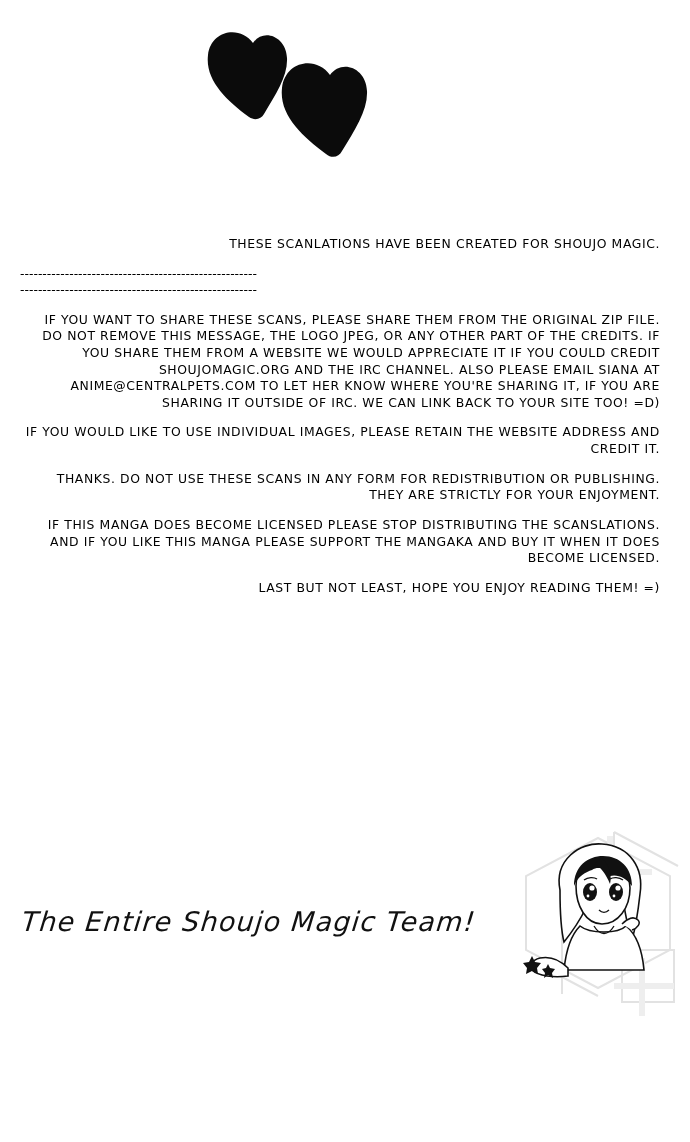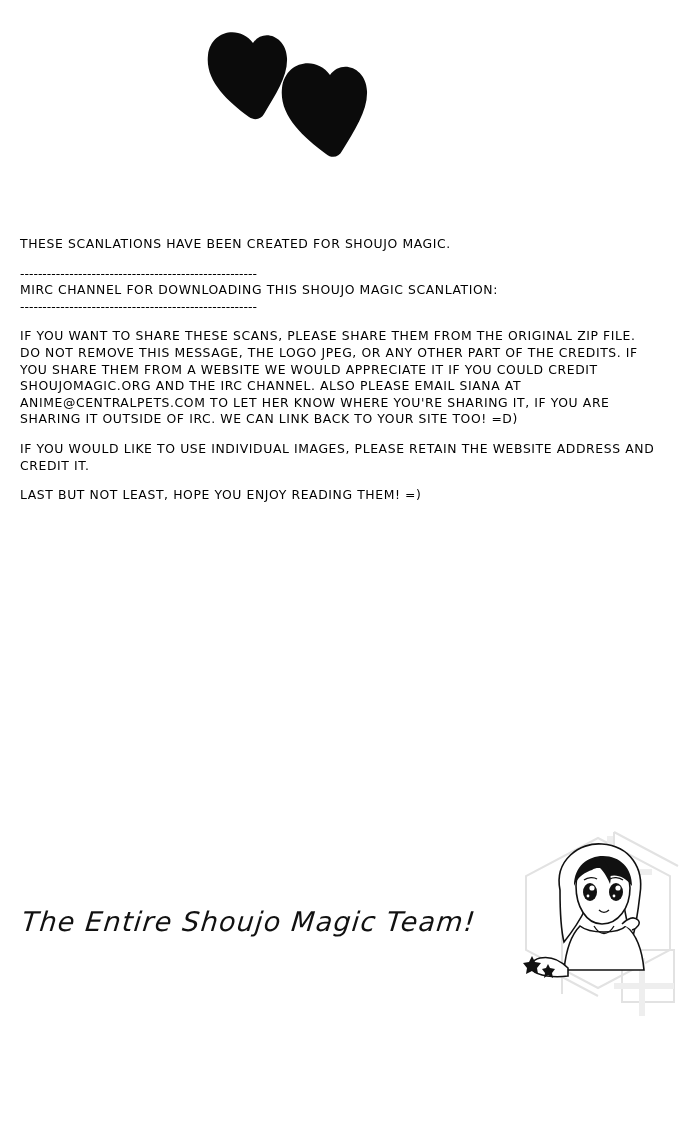--- a/index.html
+++ b/index.html
@@ -34,20 +34,21 @@
     font-size: 12.4px;
     line-height: 1.34;
     letter-spacing: 0.6px;
     text-transform: uppercase;
     font-family: "DejaVu Sans", sans-serif;
     font-weight: 500;
   }
   #credits .para {
     margin: 0 0 13px 0;
     white-space: pre-wrap;
+    text-align: right;
   }
   #credits .rule {
     margin: 0;
     letter-spacing: 0px;
     white-space: pre;
   }
   #credits .block {
     margin: 0 0 13px 0;
   }
   #credits .line {
@@ -100,32 +101,36 @@
     </g>
   </svg>
 </div>
 
 <div id="credits">
 
   <p class="para">THESE SCANLATIONS HAVE BEEN CREATED FOR SHOUJO MAGIC.</p>
 
   <div class="block">
     <div class="rule">-----------------------------------------------------</div>
-    <div class="line">MIRC CHANNEL FOR DOWNLOADING THIS SHOUJO MAGIC SCANLATION:</div>
     <div class="rule">-----------------------------------------------------</div>
   </div>
 
   <p class="para">IF YOU WANT TO SHARE THESE SCANS, PLEASE SHARE THEM FROM THE ORIGINAL ZIP FILE.
 DO NOT REMOVE THIS MESSAGE, THE LOGO JPEG, OR ANY OTHER PART OF THE CREDITS. IF
 YOU SHARE THEM FROM A WEBSITE WE WOULD APPRECIATE IT IF YOU COULD CREDIT
 SHOUJOMAGIC.ORG AND THE IRC CHANNEL. ALSO PLEASE EMAIL SIANA AT
 ANIME@CENTRALPETS.COM TO LET HER KNOW WHERE YOU'RE SHARING IT, IF YOU ARE
 SHARING IT OUTSIDE OF IRC. WE CAN LINK BACK TO YOUR SITE TOO! =D)</p>
   <p class="para">IF YOU WOULD LIKE TO USE INDIVIDUAL IMAGES, PLEASE RETAIN THE WEBSITE ADDRESS AND
 CREDIT IT.</p>
+  <p class="para">THANKS. DO NOT USE THESE SCANS IN ANY FORM FOR REDISTRIBUTION OR PUBLISHING.
+THEY ARE STRICTLY FOR YOUR ENJOYMENT.</p>
+  <p class="para">IF THIS MANGA DOES BECOME LICENSED PLEASE STOP DISTRIBUTING THE SCANSLATIONS.
+AND IF YOU LIKE THIS MANGA PLEASE SUPPORT THE MANGAKA AND BUY IT WHEN IT DOES
+BECOME LICENSED.</p>
   <p class="para">LAST BUT NOT LEAST, HOPE YOU ENJOY READING THEM! =)</p>
 </div>
 
 <div id="chibi">
   <svg width="180" height="220" viewBox="0 0 180 220" xmlns="http://www.w3.org/2000/svg" aria-hidden="true">
 
     <g stroke="#e2e2e2" stroke-width="2" fill="none">
       <path d="M96 8 L168 46 L168 120 L96 158 L24 120 L24 46 Z"></path>
       <path d="M112 2 L176 36"></path>
       <path d="M112 2 L112 70"></path>

